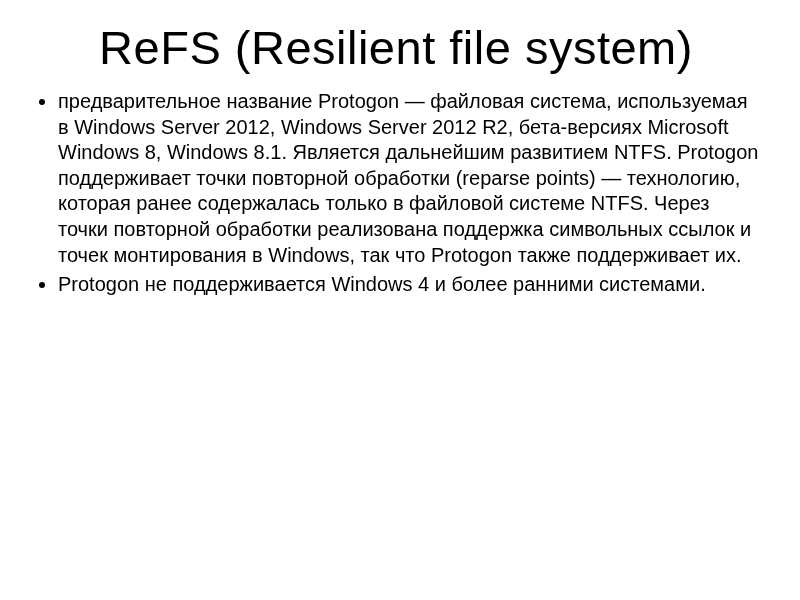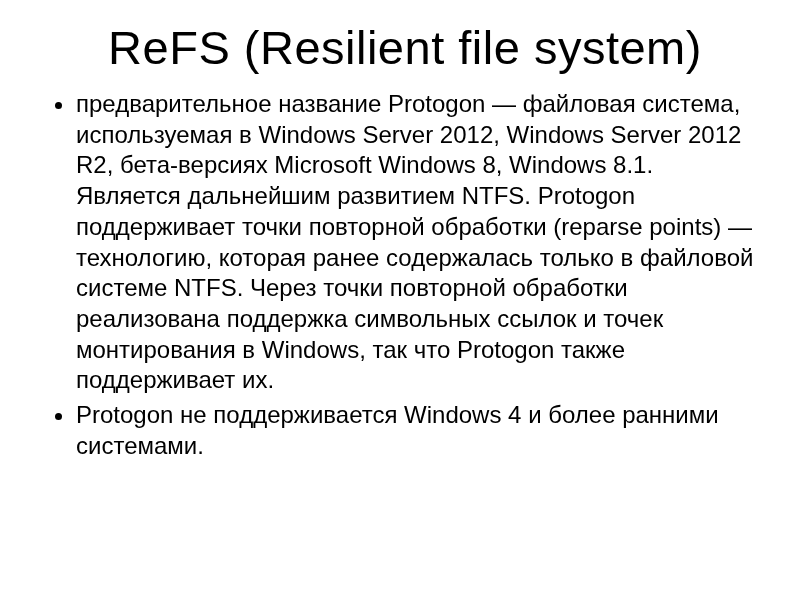--- a/index.html
+++ b/index.html
@@ -9,36 +9,36 @@
     height: 600px;
     background: #ffffff;
     font-family: Arial, Helvetica, sans-serif;
     color: #000000;
     overflow: hidden;
   }
   .slide {
     box-sizing: border-box;
     width: 800px;
     height: 600px;
-    padding: 20px 40px 30px 50px;
+    padding: 20px 40px 30px 32px;
   }
   .title {
     text-align: center;
     font-size: 47px;
     font-weight: normal;
     margin: 0 0 14px 0;
     letter-spacing: 0.5px;
   }
   ul.content {
     margin: 0;
     padding-left: 26px;
     list-style: disc;
   }
   ul.content li {
-    font-size: 24px;
+    font-size: 20px;
     line-height: 1.28;
     margin-bottom: 4px;
   }
 </style>
 </head>
 <body>
 
 <div class="slide">
   <h1 class="title">ReFS (Resilient file system)</h1>
   <ul class="content">

